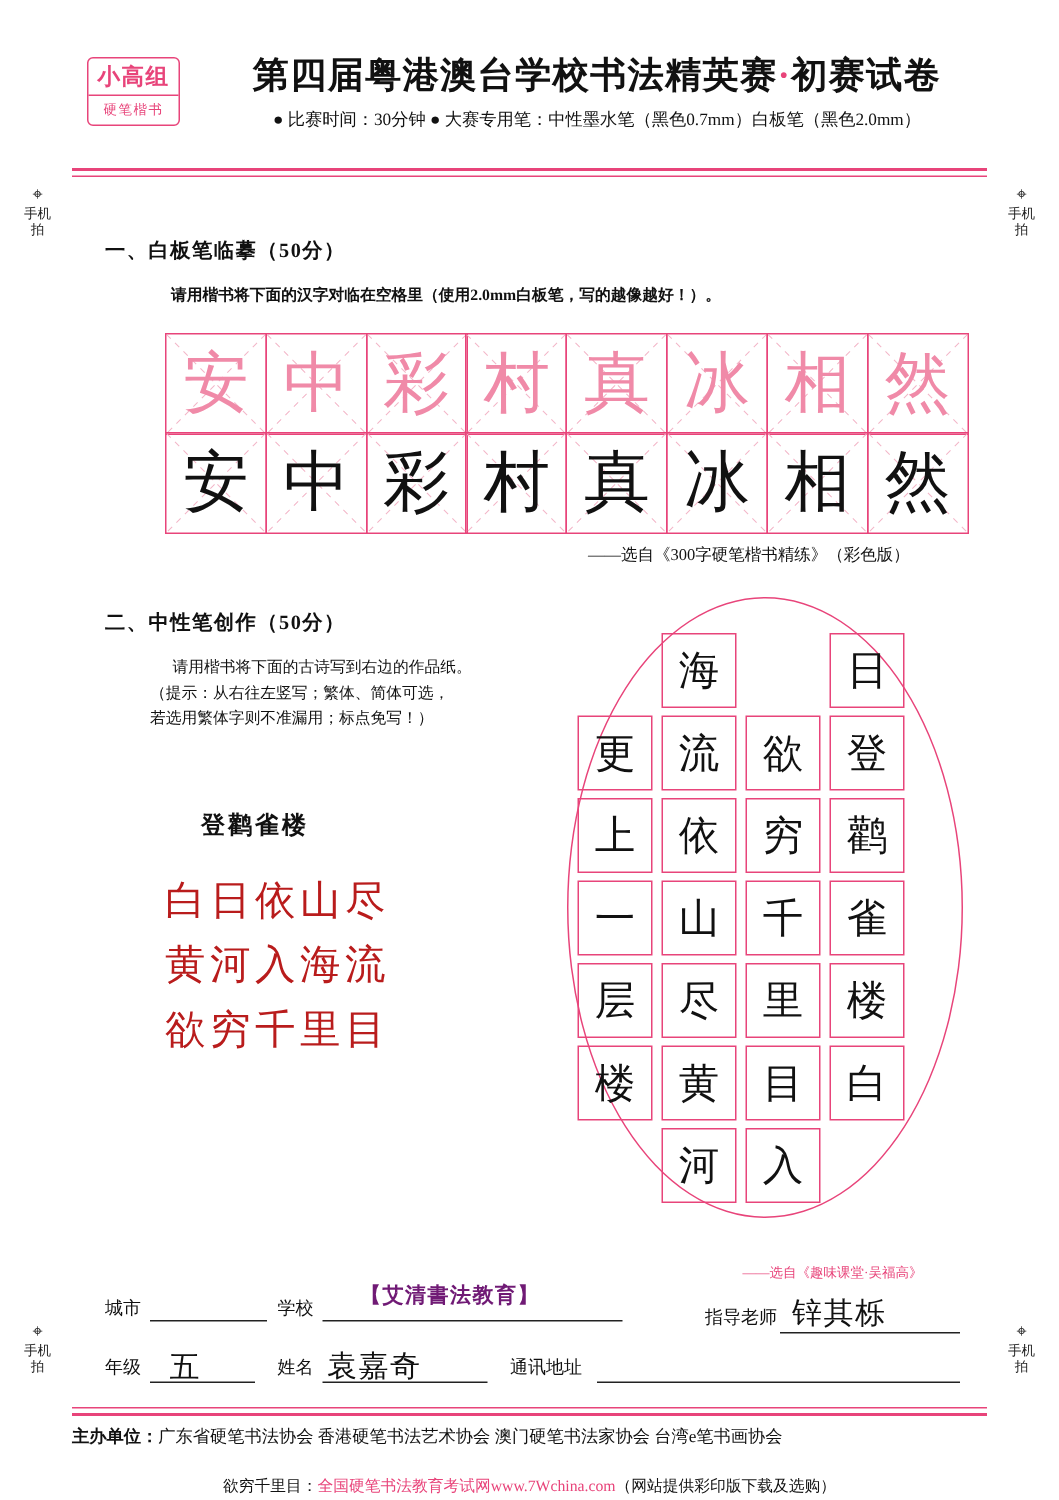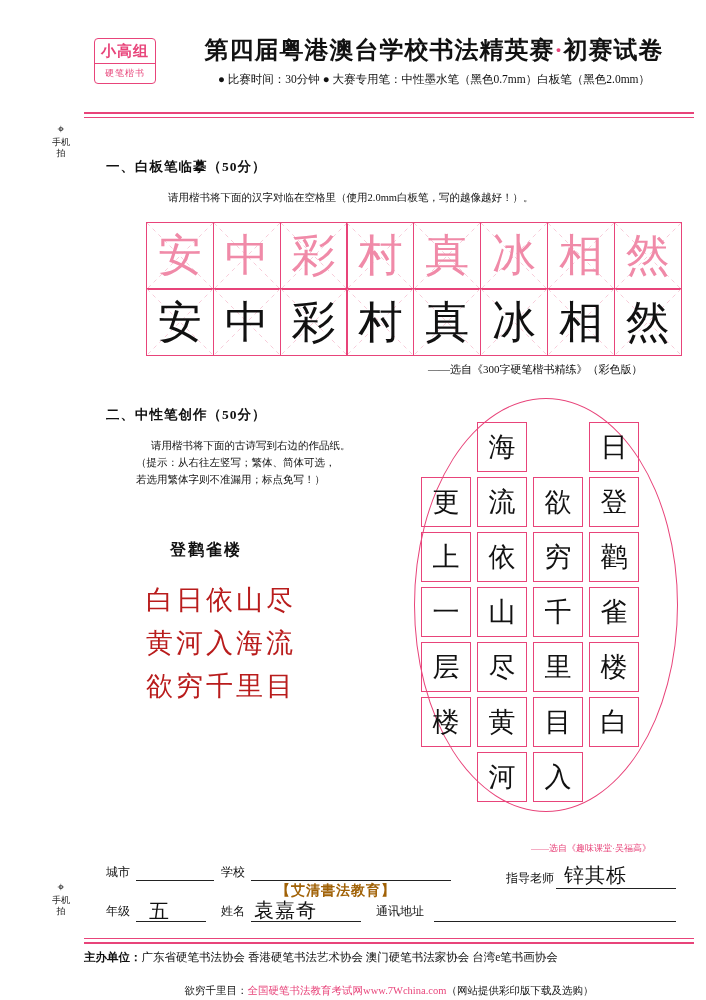--- a/index.html
+++ b/index.html
@@ -4,21 +4,21 @@
 <style>
   html,body{margin:0;padding:0;}
   body{
     width:706px;height:1000px;
     background:#ffffff;
     font-family:"Liberation Serif", serif;
     color:#111;
     position:relative;
     overflow:hidden;
   }
-  .page{position:absolute;inset:0;margin-left:36px;}
+  .page{position:absolute;inset:0;}
 
   
   .hdr{position:absolute;left:58px;top:34px;width:600px;}
   .badge{
     position:absolute;left:0;top:4px;width:60px;
     border:1.5px solid #e8447a;border-radius:4px;
     text-align:center;background:#fff;
   }
   .badge .b1{
     font-size:15px;font-weight:bold;color:#e8447a;
@@ -83,22 +83,22 @@
   .art-grid{position:absolute;}
   .acell{
     position:absolute;width:48px;height:48px;border:1.1px solid #e8447a;
     display:flex;align-items:center;justify-content:center;
   }
   .acell span{font-size:27px;color:#111;font-family:"DejaVu Serif",serif;}
   .art-credit{position:absolute;font-size:9px;color:#e8447a;}
 
   
   .brand{
-    position:absolute;left:225px;top:882px;width:150px;text-align:center;
-    color:#a16207;font-size:14px;font-weight:bold;letter-spacing:1px;
+    position:absolute;left:225px;top:855px;width:150px;text-align:center;
+    color:#701a75;font-size:14px;font-weight:bold;letter-spacing:1px;
   }
   .fl{position:absolute;font-size:12px;color:#111;}
   .line{position:absolute;border-bottom:1px solid #222;}
   .sign{
     position:absolute;font-size:20px;color:#111;font-family:"DejaVu Serif",serif;
     letter-spacing:1px;
   }
 
   .org{position:absolute;left:48px;top:950px;width:610px;font-size:11.5px;color:#111;}
   .org b{font-weight:bold;}
@@ -138,21 +138,21 @@
   <div class="crop" style="left:16px;top:880px;">
     <span class="ic">⌖</span>
     <span>手机拍</span>
   </div>
   <div class="crop" style="left:672px;top:880px;">
     <span class="ic">⌖</span>
     <span>手机拍</span>
   </div>
 
   <div class="sec" style="left:70px;top:158px;">一、白板笔临摹（50分）</div>
-  <div class="note" style="left:132px;top:190px;">请用楷书将下面的汉字对临在空格里（使用2.0mm白板笔，写的越像越好！）。</div>
+  <div class="note" style="left:114px;top:190px;font-weight:bold;">请用楷书将下面的汉字对临在空格里（使用2.0mm白板笔，写的越像越好！）。</div>
 
   <div class="gridrow" style="left:110px;top:222px;">
     <div class="cell">
       <svg class="diag" viewBox="0 0 66 66">
           <line x1="0" y1="0" x2="66" y2="66" stroke="#f3b6c8" stroke-width="0.7" stroke-dasharray="4 4"></line>
           <line x1="66" y1="0" x2="0" y2="66" stroke="#f3b6c8" stroke-width="0.7" stroke-dasharray="4 4"></line>
         </svg>
       <span class="ch pink">安</span>
     </div>
     <div class="cell">

